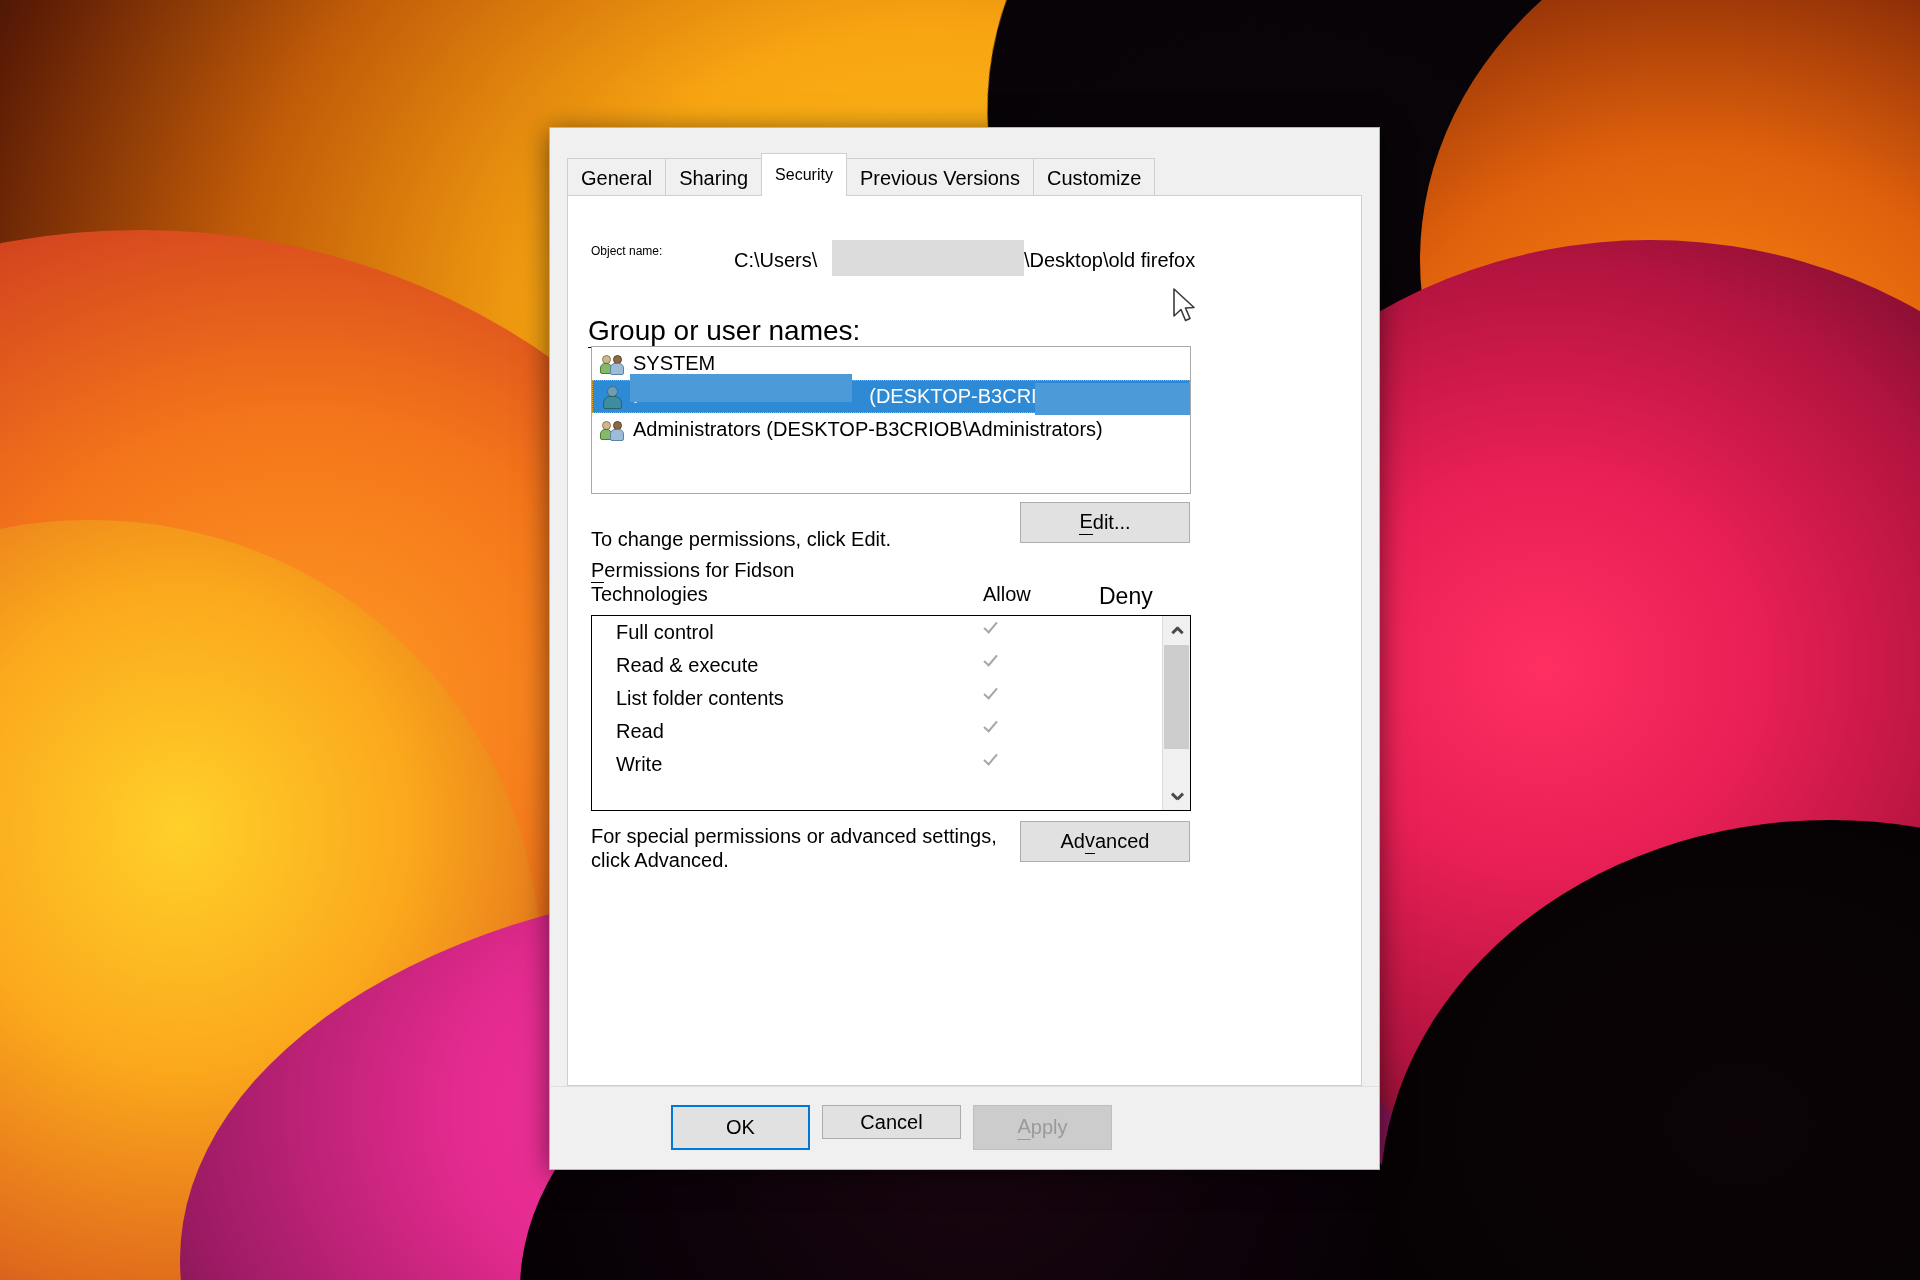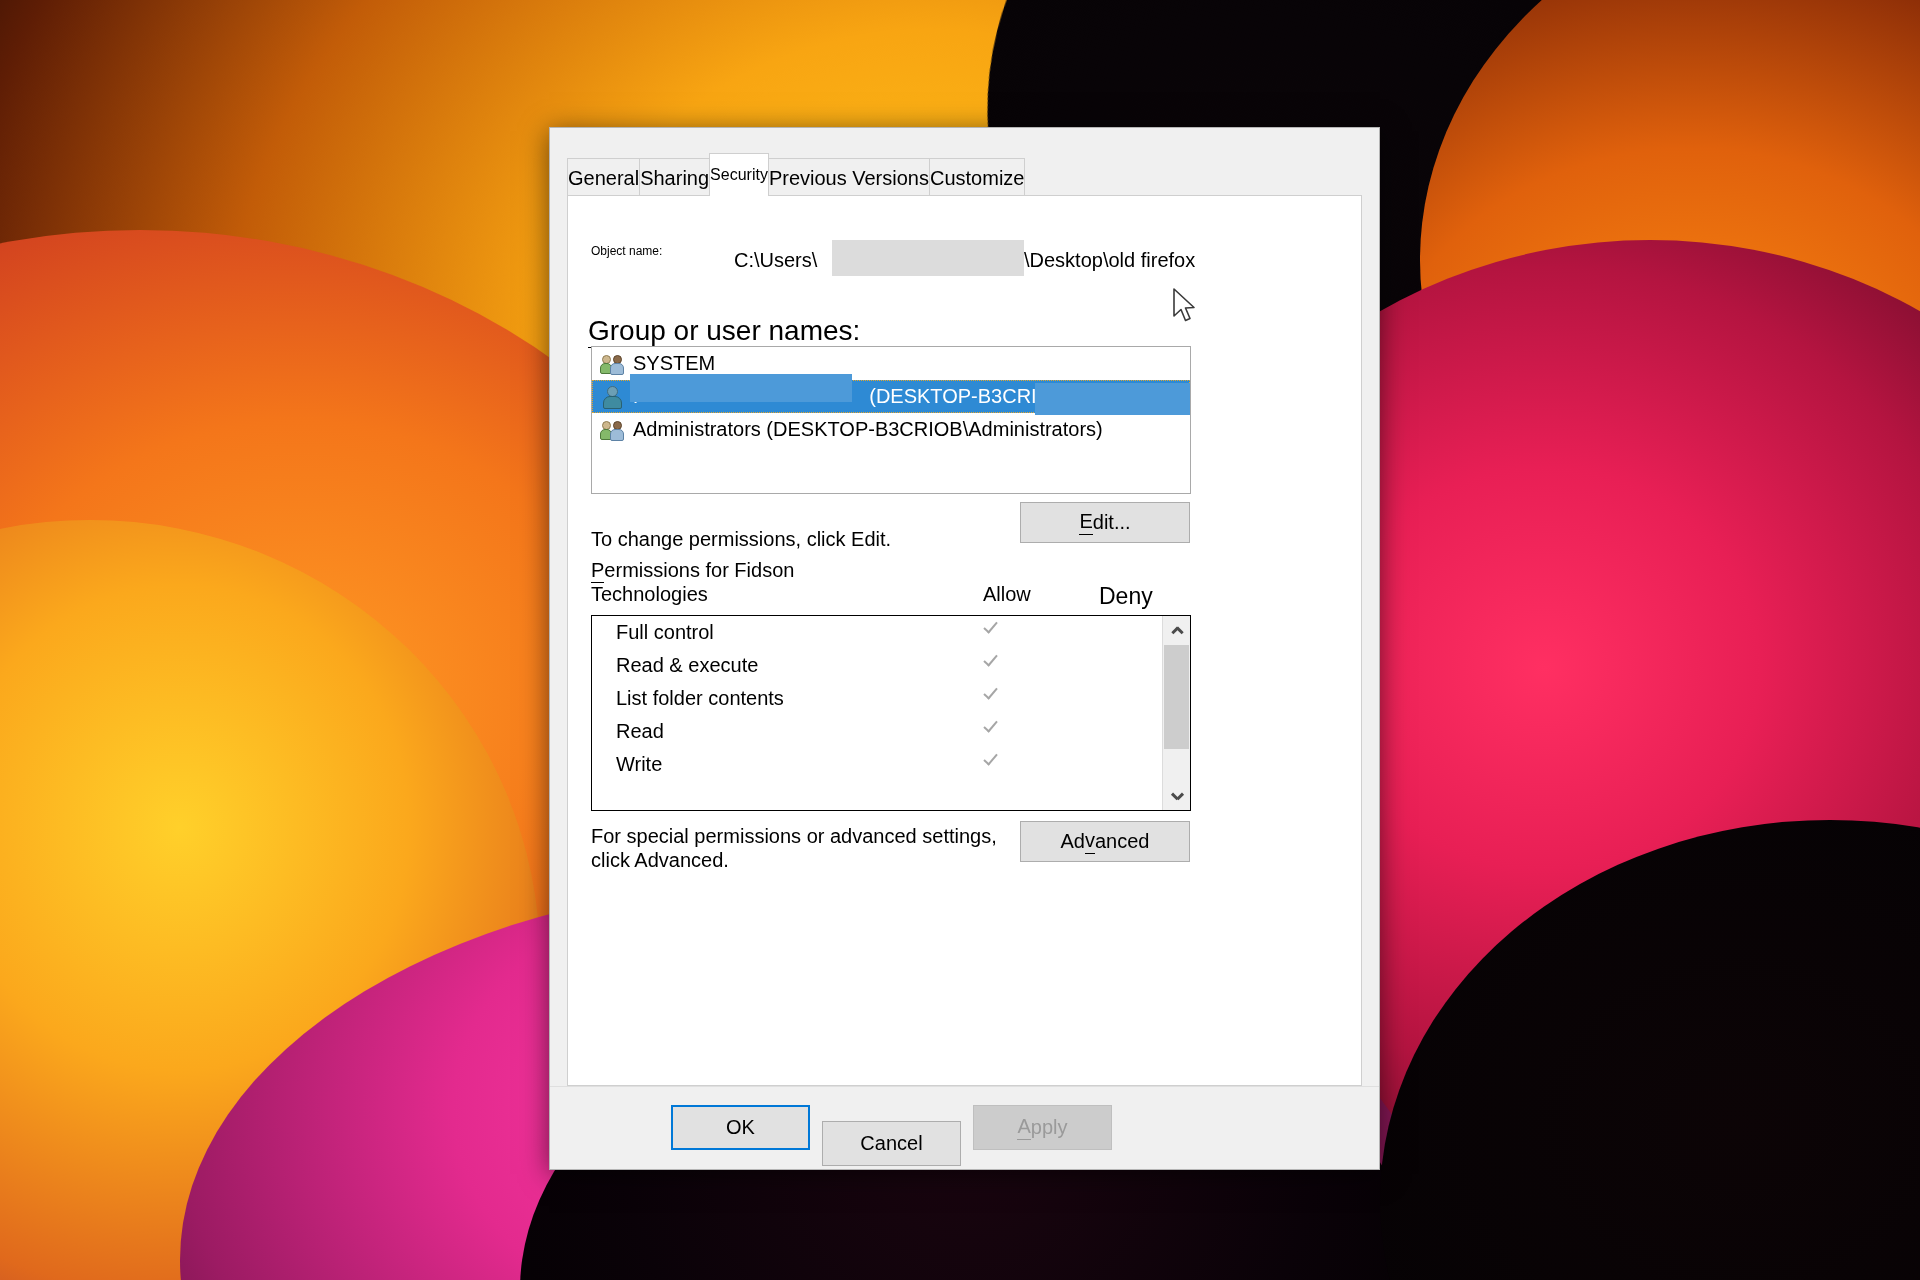--- a/index.html
+++ b/index.html
@@ -66,21 +66,21 @@
     font-size: 20px;
     color: #000;
   }
 
   
   #tabstrip {
     position: absolute; left: 17px; top: 25px; right: 17px; height: 43px;
     display: flex; align-items: flex-end;
   }
   .tab {
-    height: 38px; padding: 0 0;
+    height: 38px; padding: 0 13px;
     display: flex; align-items: center; justify-content: flex-start;
     background: #f0f0f0;
     border: 1px solid #cfcfcf;
     border-bottom: none;
     color: #000; font-size: 20px; line-height: 1;
     white-space: nowrap;
     position: relative;
     margin-right: -1px;
   }
   .tab.active {
@@ -231,21 +231,21 @@
   .btn.disabled u { border-bottom-color: #9a9a9a; }
   .btn.default { border: 2px solid #0078d7; background: #e1e1e1; }
 
   
   #bottombar {
     position: absolute; left: 0; right: 0; bottom: 0; height: 83px;
     background: #f0f0f0;
     border-top: 1px solid #dfdfdf;
   }
   #btn-ok     { position: absolute; left: 121px; top: 18px; width: 139px; height: 45px; }
-  #btn-cancel { position: absolute; left: 272px; top: 34px; width: 139px; height: 45px; text-align: right; }
+  #btn-cancel { position: absolute; left: 272px; top: 18px; width: 139px; height: 34px; text-align: right; }
   #btn-apply  { position: absolute; left: 423px; top: 18px; width: 139px; height: 45px; }
 
   
   #cursor { position: absolute; left: 1172px; top: 288px; width: 26px; height: 38px; pointer-events: none; }
 </style>
 </head>
 <body>
 
 <div id="wallpaper">
   <div class="blob wp-dark-topleft"></div>

